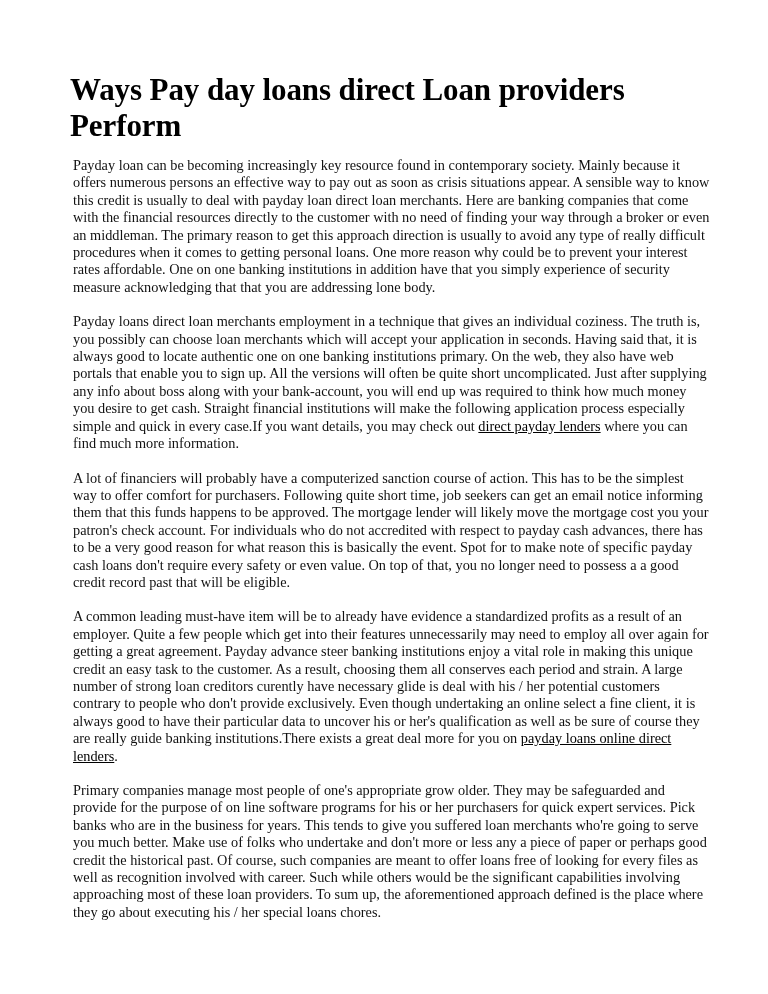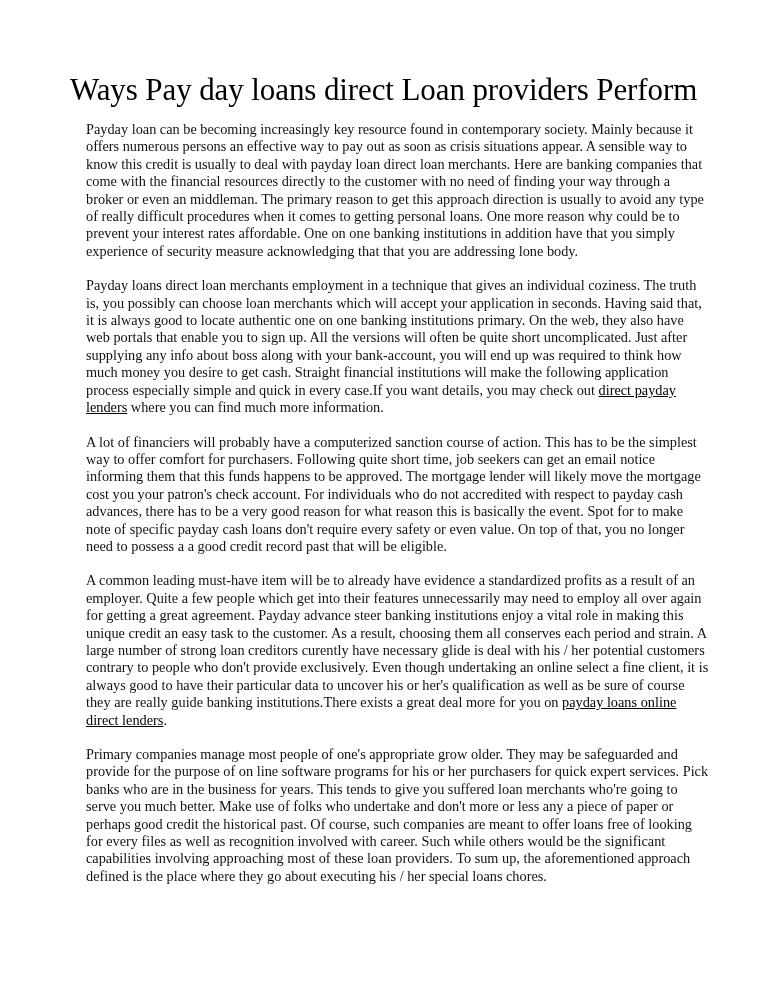--- a/index.html
+++ b/index.html
@@ -16,31 +16,31 @@
       color: #111111;
     }
     .page {
       position: absolute;
       left: 70px;
       top: 72px;
       width: 640px;
     }
     .title {
       font-family: "Liberation Serif", "DejaVu Serif", serif;
-      font-weight: normal;
+      font-weight: bold;
       font-size: 31px;
       line-height: 36px;
       margin: 0 0 13px 0;
       color: #000000;
       letter-spacing: -0.1px;
     }
     .para {
       font-size: 14.3px;
       line-height: 17.4px;
-      margin: 0 0 17px 16px;
+      margin: 0 0 17px 3px;
       color: #111111;
     }
     .para a {
       color: #000000;
       text-decoration: underline;
     }
   </style>
 </head>
 <body>
 

